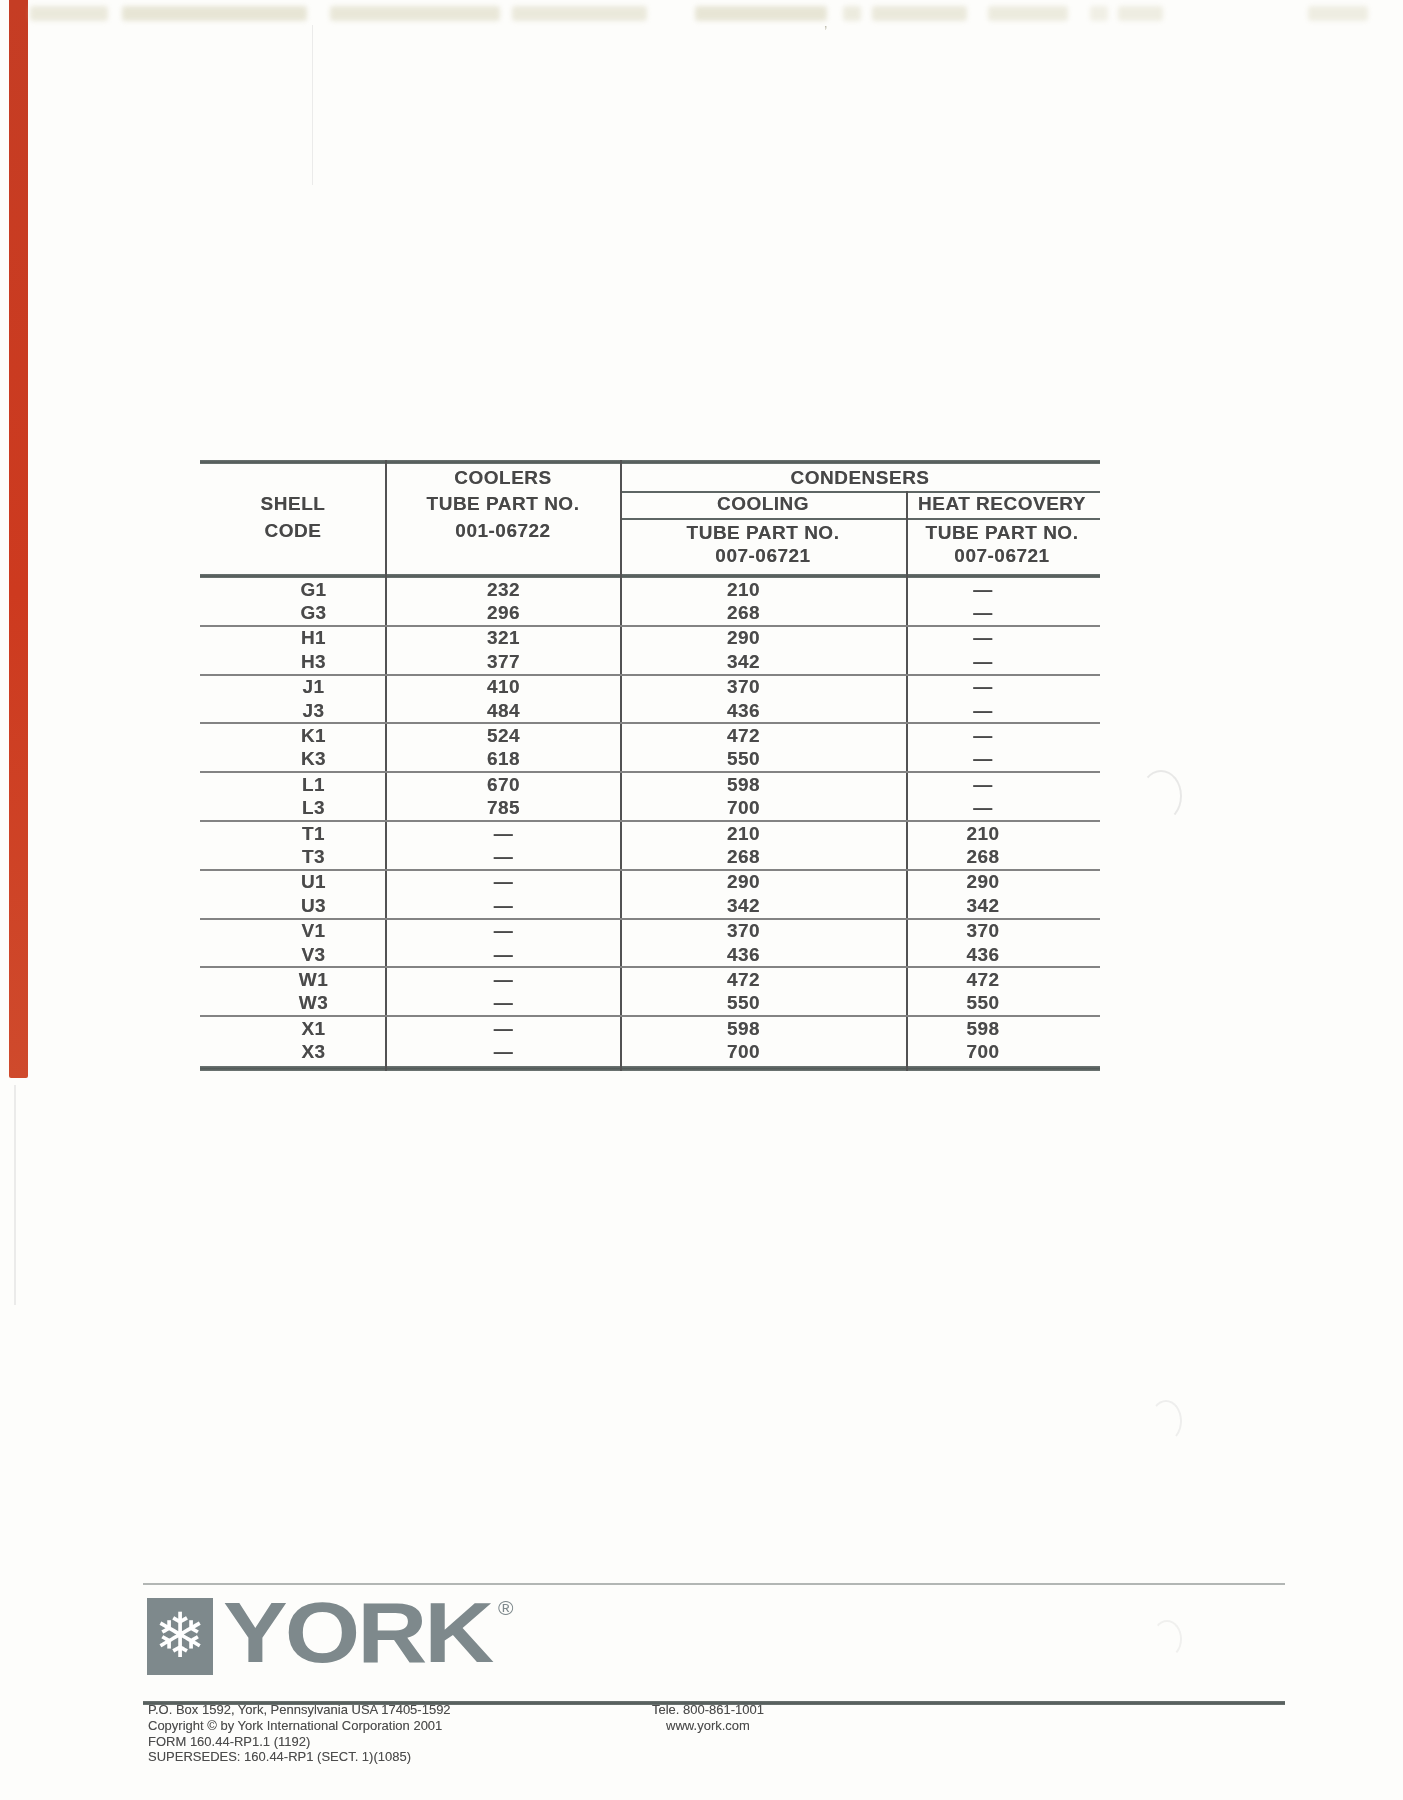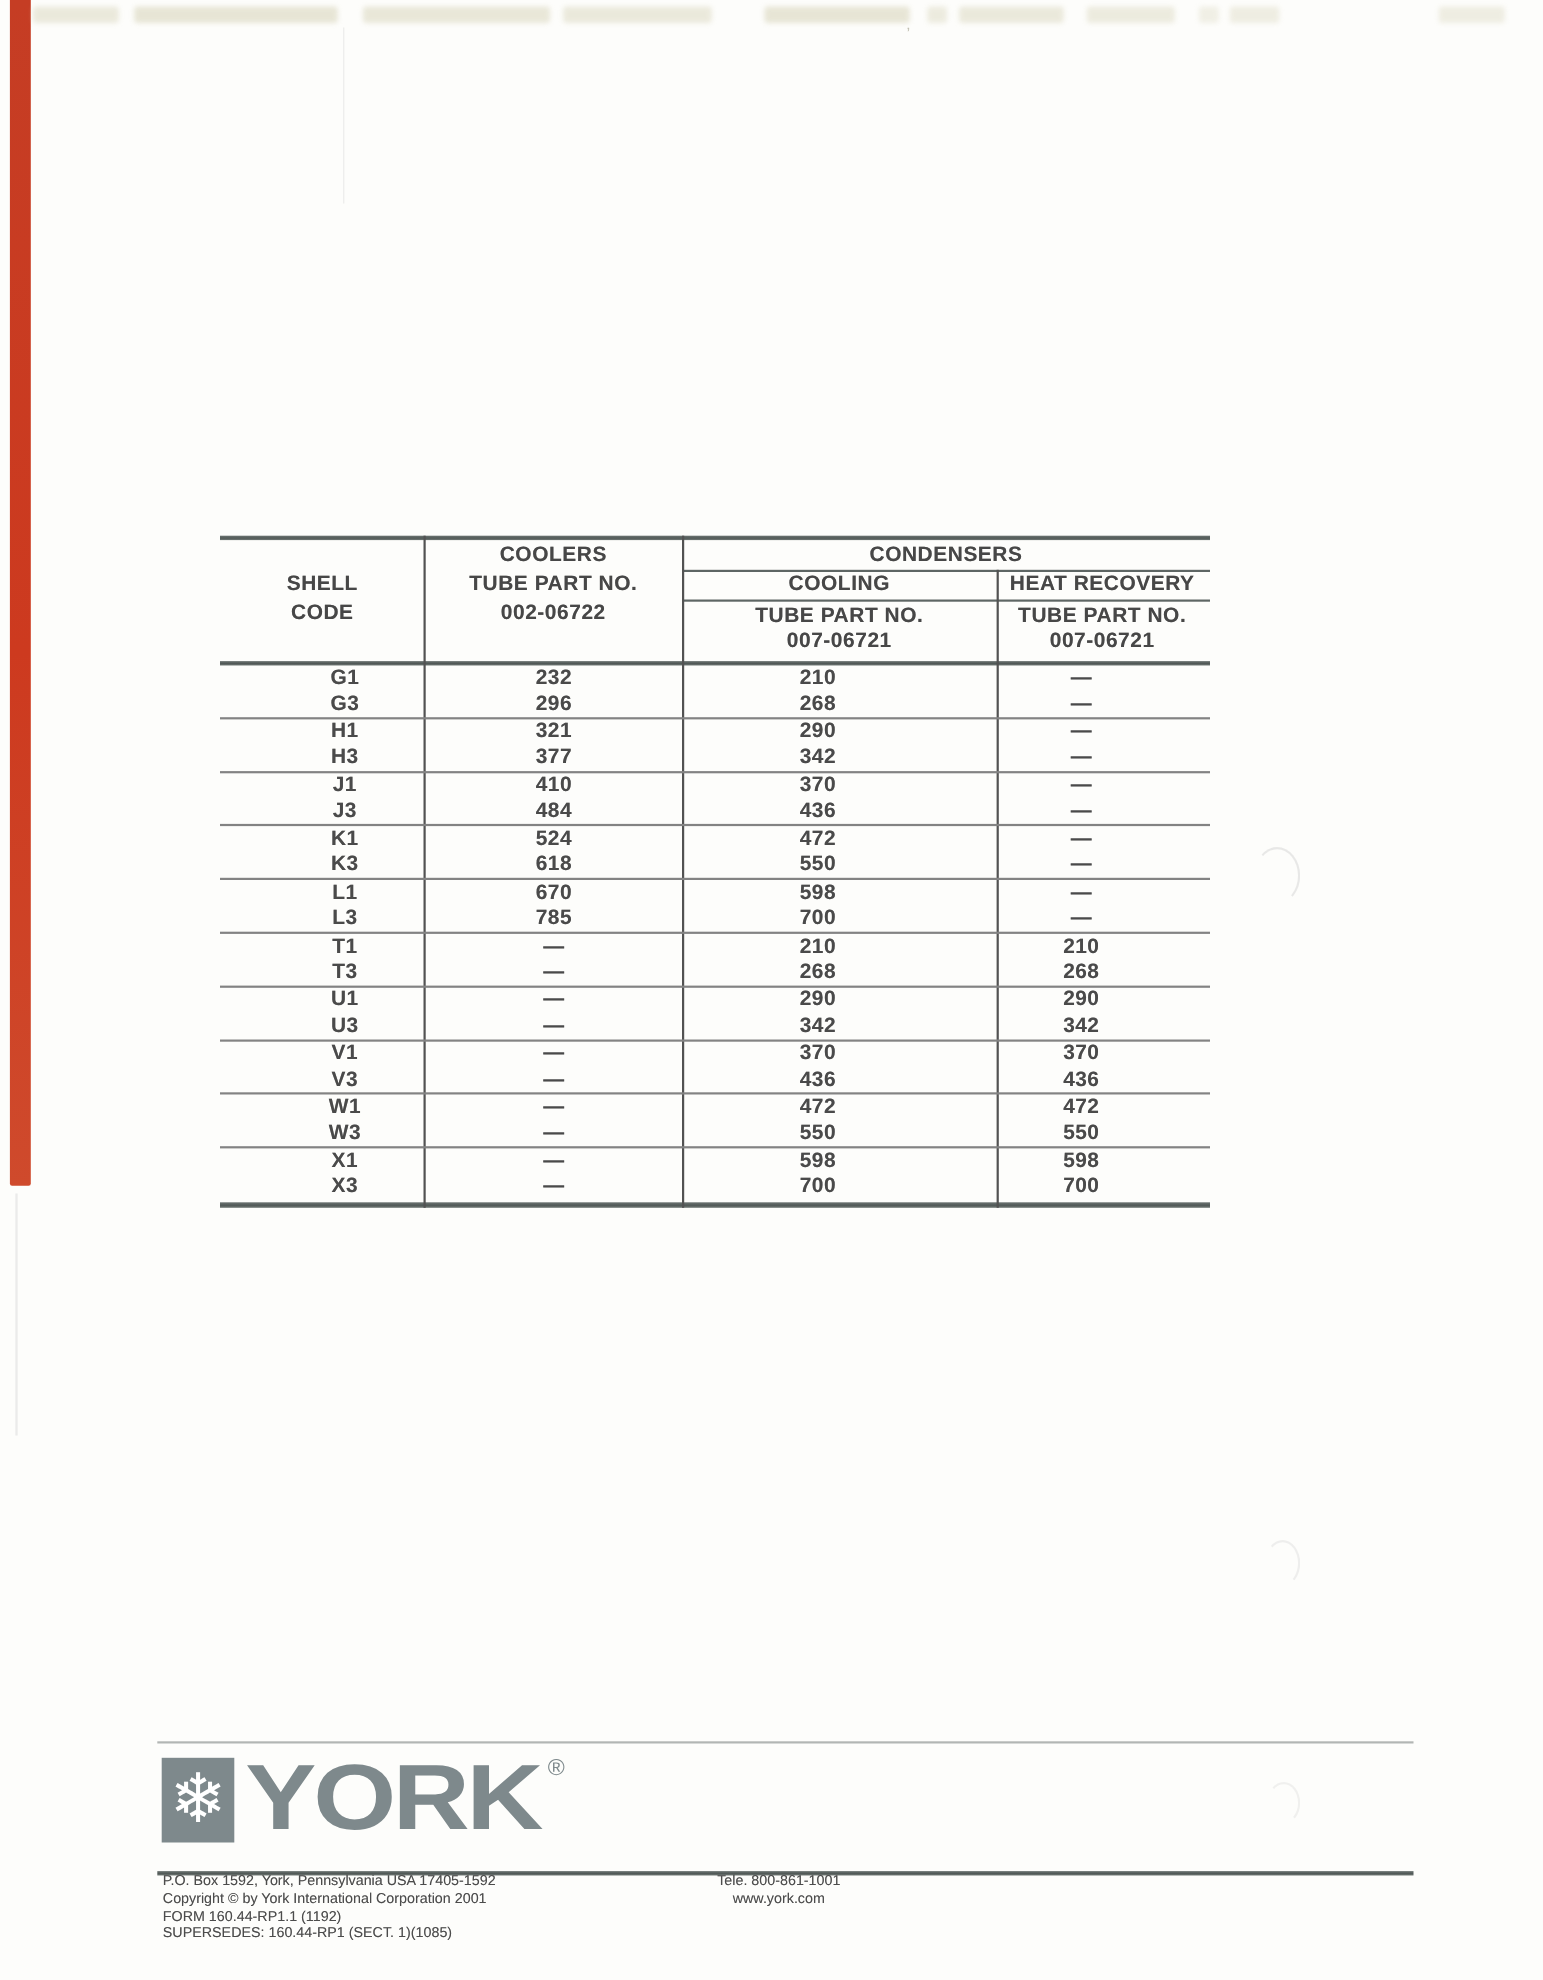--- a/index.html
+++ b/index.html
@@ -26,21 +26,21 @@
     position:absolute; border:2px solid #c4c4c4; border-radius:50%;
     border-left-color:transparent; border-bottom-color:transparent; opacity:.35;
   }
   
   .doc-title{
     position:absolute; left:360px; top:452px; width:650px; text-align:center;
     font-size:21px; font-weight:700; letter-spacing:.3px; white-space:nowrap;
     color:#3e3e3e; text-shadow:0 0 .6px rgba(62,62,62,.55);
   }
   
-  .tbl{position:absolute; left:200px; top:487px; width:900px; height:615px;}
+  .tbl{position:absolute; left:200px; top:460px; width:900px; height:615px;}
   .hline{position:absolute; background:#5e6664;}
   .hline.thick{background:linear-gradient(180deg,#6d7573,#515957 55%,#717976);}
   .vline{position:absolute; width:2px; background:#525252;}
   .hdr{
     position:absolute; transform:translateX(-50%); white-space:nowrap;
     font-size:19px; font-weight:700; letter-spacing:.5px; color:#474747;
     text-shadow:0 0 .6px rgba(70,70,70,.5); line-height:20px;
   }
   .tbody{position:absolute; left:0; top:118px; width:900px;}
   .group{height:48.8px; box-sizing:border-box; border-bottom:2px solid #838383;}
@@ -115,21 +115,21 @@
 
     <div class="vline" style="left:185px;top:0;height:611px"></div>
     <div class="vline" style="left:420px;top:0;height:611px"></div>
     <div class="vline" style="left:706px;top:31px;height:580px"></div>
 
     <span class="hdr" style="left:303px;top:8px">COOLERS</span>
     <span class="hdr" style="left:660px;top:8px">CONDENSERS</span>
     <span class="hdr" style="left:93px;top:34px">SHELL</span>
     <span class="hdr" style="left:93px;top:61px">CODE</span>
     <span class="hdr" style="left:303px;top:34px">TUBE PART NO.</span>
-    <span class="hdr" style="left:303px;top:61px">002-06722</span>
+    <span class="hdr" style="left:303px;top:61px">001-06722</span>
     <span class="hdr" style="left:563px;top:34px">COOLING</span>
     <span class="hdr" style="left:802px;top:34px">HEAT RECOVERY</span>
     <span class="hdr" style="left:563px;top:63px">TUBE PART NO.</span>
     <span class="hdr" style="left:802px;top:63px">TUBE PART NO.</span>
     <span class="hdr" style="left:563px;top:86px">007-06721</span>
     <span class="hdr" style="left:802px;top:86px">007-06721</span>
 
     <div class="tbody" id="table-body">
         <div class="group">
           <div class="row">

